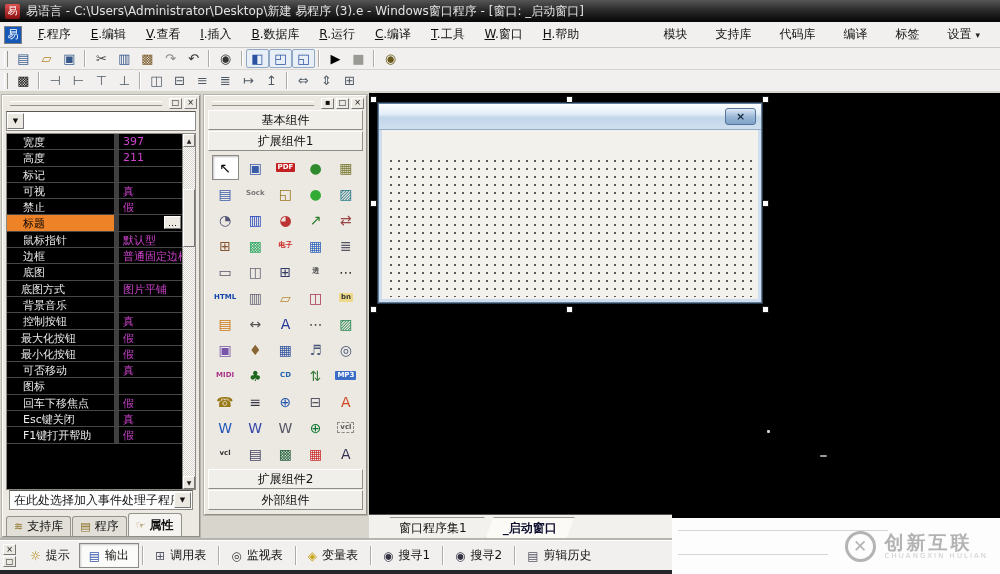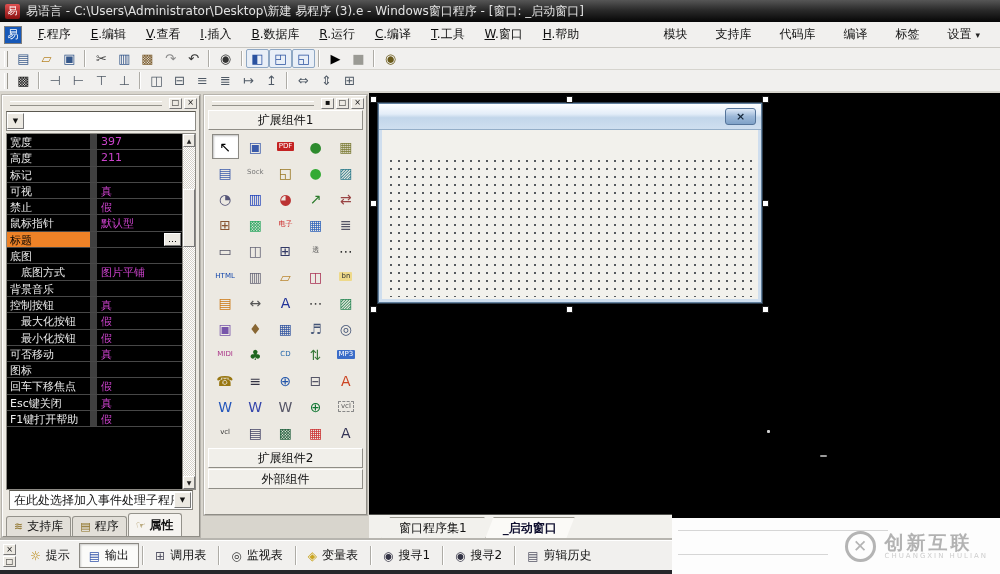--- a/index.html
+++ b/index.html
@@ -29,21 +29,21 @@
 .panel-grip{flex:1;height:5px;border-top:1px solid #fff;border-bottom:1px solid #94928b;margin:0 5px}
 .panel-btn{width:13px;height:11px;margin-left:2px;background:#ece9e2;border:1px solid #fff;border-right-color:#777;border-bottom-color:#777;font-size:8px;line-height:1;display:flex;align-items:center;justify-content:center;color:#111}
 
 #props{left:2px;top:95px;width:198px;height:442px}
 .combo{height:20px;margin:2px 3px;background:#fff;border:1px solid #8c8a84;border-top-color:#5a584f;display:flex;align-items:center;font-size:12px}
 .combo .ctext{flex:1;padding-left:4px;white-space:nowrap;overflow:hidden}
 .combo .cbtn{width:17px;height:16px;margin-right:1px;background:#ece9e2;border:1px solid #fff;border-right-color:#777;border-bottom-color:#777;font-size:7px;display:flex;align-items:center;justify-content:center}
 .prop-grid{position:absolute;top:37px;left:3px;right:3px;bottom:46px;background:#000;border:1px solid #8c8a84}
 .prows{position:absolute;left:0;top:0;right:13px;bottom:0;overflow:hidden}
 .prow{height:16.3px;display:flex;position:relative;border-bottom:1px solid #474747}
-.plabel{width:90px;border-right:7px solid #404040;color:#ececec;font-size:11px;padding:1px 0 0 3px;white-space:nowrap;overflow:hidden}
+.plabel{width:112px;border-right:5px solid #404040;color:#ececec;font-size:11px;padding:1px 0 0 16px;white-space:nowrap;overflow:hidden}
 .prow.ind .plabel{padding-left:14px}
 .pvalue{flex:1;color:#cb42cb;font-size:11px;padding:1px 0 0 4px;white-space:nowrap;overflow:hidden}
 .prow.sel .plabel{background:#ee8227;color:#000}
 .dots{display:none}
 .dots.on{display:flex;position:absolute;right:1px;top:1px;width:17px;height:13px;background:#ece9e2;border:1px solid #fff;border-right-color:#777;border-bottom-color:#777;color:#000;font-size:9px;align-items:center;justify-content:center}
 .pscroll{position:absolute;right:0;top:0;bottom:0;width:13px;border-left:1px solid #8c8a84;background:#fff;background-image:linear-gradient(45deg,#d6d2ca 25%,transparent 25%,transparent 75%,#d6d2ca 75%),linear-gradient(45deg,#d6d2ca 25%,transparent 25%,transparent 75%,#d6d2ca 75%);background-size:2px 2px;background-position:0 0,1px 1px}
 .sbtn{position:absolute;left:0;right:0;height:13px;background:#ece9e2;border:1px solid #fff;border-right-color:#777;border-bottom-color:#777;font-size:6px;display:flex;align-items:center;justify-content:center;color:#222}
 .sbtn.up{top:0}.sbtn.dn{bottom:0}
 .sthumb{position:absolute;left:0;right:0;top:55px;height:58px;background:#ece9e2;border:1px solid #fff;border-right-color:#777;border-bottom-color:#777}
 .event-combo{position:absolute;left:3px;right:3px;bottom:24px}
@@ -51,21 +51,21 @@
 .ptab{display:flex;align-items:center;gap:4px;height:20px;padding:0 7px;margin-right:1px;background:#e2dfd8;border:1px solid #94928b;border-bottom:none;border-radius:3px 3px 0 0;font-size:12px;white-space:nowrap}
 .ptab.active{background:#f6f4f0;height:23px;font-weight:bold}
 .ptab .ticn{font-size:11px;color:#8a6d1f}
 
 #toolbox{left:204px;top:95px;width:163px;height:420px}
 .tool-btn{height:20px;margin:1px 3px;background:#f1efea;border:1px solid #fff;border-right-color:#8f8d86;border-bottom-color:#8f8d86;display:flex;align-items:center;justify-content:center;font-size:12px}
 .tool-grid{display:grid;grid-template-columns:repeat(5,1fr);row-gap:1px;padding:3px 5px 2px 5px;justify-items:center}
 .ticon{width:27px;height:25px;display:flex;align-items:center;justify-content:center;font-size:14px;line-height:1}
 .ticon.sel{background:#fff;border:1px solid #8c8a84;box-shadow:inset 1px 1px 2px rgba(0,0,0,.25)}
 .ticon .gy{display:inline-block;padding:1px 2px;border-radius:1px}
-.ticon.txt .gy{font-size:7px;font-weight:normal;letter-spacing:0}
+.ticon.txt .gy{font-size:7px;font-weight:bold;letter-spacing:0}
 .ticon.dash .gy{border:1px dashed #888}
 
 #designer{position:absolute;left:369px;top:93px;width:631px;height:425px;background:#000}
 .form{position:absolute;left:9px;top:10px;width:384px;height:200px;background:#f2f1ec;border:1px solid #62809e;box-shadow:0 0 0 1px #2a3a4a;display:flex;flex-direction:column}
 .form-titlebar{height:26px;background:linear-gradient(#fdfeff,#e3edf8 40%,#c2d6ea 55%,#cfdff0);border-bottom:1px solid #94aec8;display:flex;align-items:center;justify-content:flex-end;padding-right:5px;flex:0 0 auto}
 .close-btn{width:31px;height:17px;border-radius:3px;background:linear-gradient(#dfeaf7,#9cb8d8 50%,#7fa2c8);border:1px solid #54749a;color:#16283a;font-size:11px;font-weight:bold;display:flex;align-items:center;justify-content:center}
 .form-body{position:relative;flex:1;border:3px solid #cfdeee;border-top:none}
 .dotgrid{position:absolute;left:2px;right:2px;top:24px;bottom:2px;background-image:radial-gradient(#565a5e 1px,transparent 1px);background-size:8px 8px;background-position:3px 3px}
 .hnd{position:absolute;width:7px;height:7px;background:#fff;border:1px solid #1a1a1a}
 .speck{position:absolute;background:#cfcfcf;border-radius:1px}
@@ -307,32 +307,37 @@
           <span class="pvalue">真</span>
 
         </div>
 
         <div class="prow">
           <span class="plabel">禁止</span>
           <span class="pvalue">假</span>
 
         </div>
 
-        <div class="prow">
-          <span class="plabel">鼠标指针</span>
-          <span class="pvalue">默认型</span>
-
-        </div>
-
         <div class="prow sel">
           <span class="plabel">标题</span>
           <span class="pvalue"></span>
           <span class="dots on">…</span>
         </div>
 
+        <div class="prow">
+          <span class="plabel">鼠标指针</span>
+          <span class="pvalue">默认型</span>
+
+        </div>
+
+        <div class="prow">
+          <span class="plabel">边框</span>
+          <span class="pvalue">普通固定边框</span>
+
+        </div>
 
 
         <div class="prow">
           <span class="plabel">底图</span>
           <span class="pvalue"></span>
 
         </div>
 
         <div class="prow ind">
           <span class="plabel">底图方式</span>
@@ -430,20 +435,21 @@
     <span class="panel-grip"></span>
     <span style="display:flex">
 
     <span class="panel-btn">▪</span>
         <span class="panel-btn">□</span>
         <span class="panel-btn">×</span>
       </span>
   </div>
   <div>
 
+  <div class="tool-btn">基本组件</div>
       <div class="tool-btn">扩展组件1</div>
     </div>
   <div class="tool-grid">
 
       <span class="ticon sel">
         <span class="gy" style="color: rgb(0, 0, 0);">↖</span>
       </span>
 
       <span class="ticon">
         <span class="gy" style="color: rgb(58, 90, 170);">▣</span>

